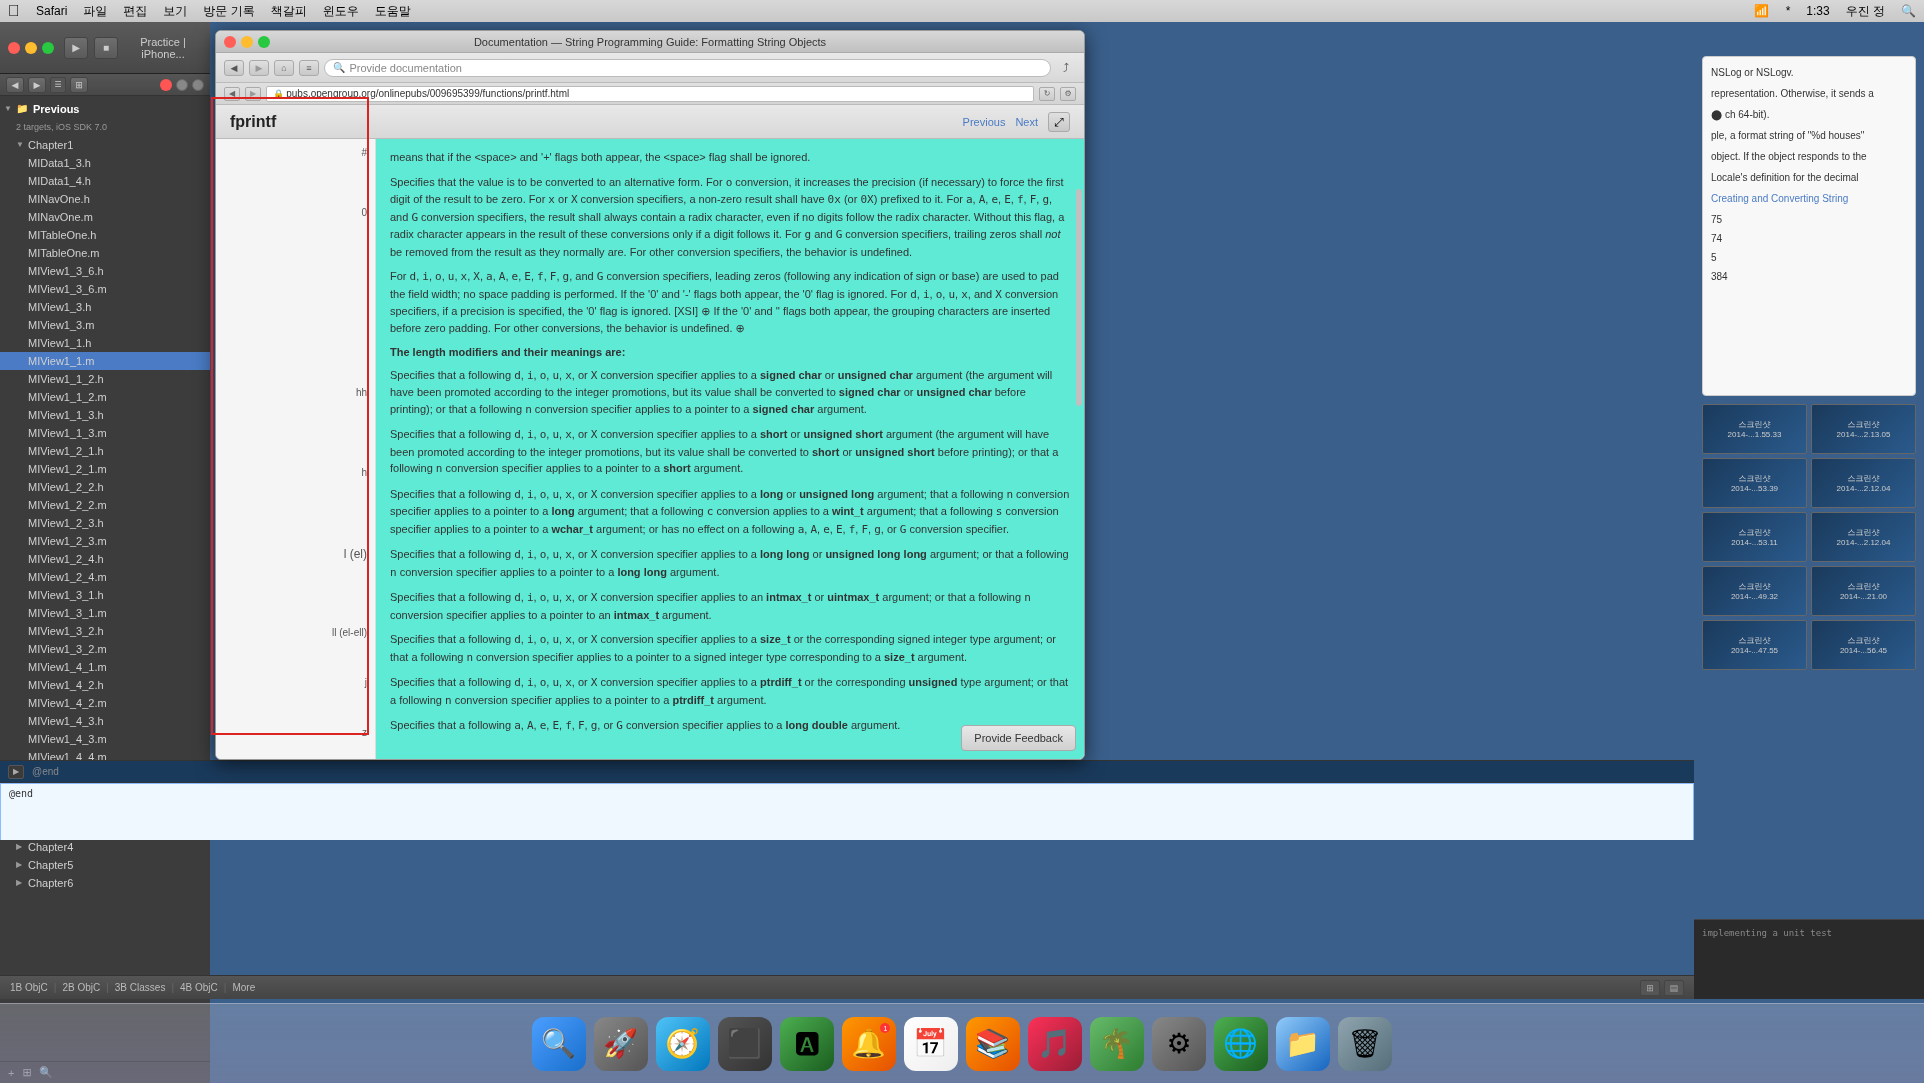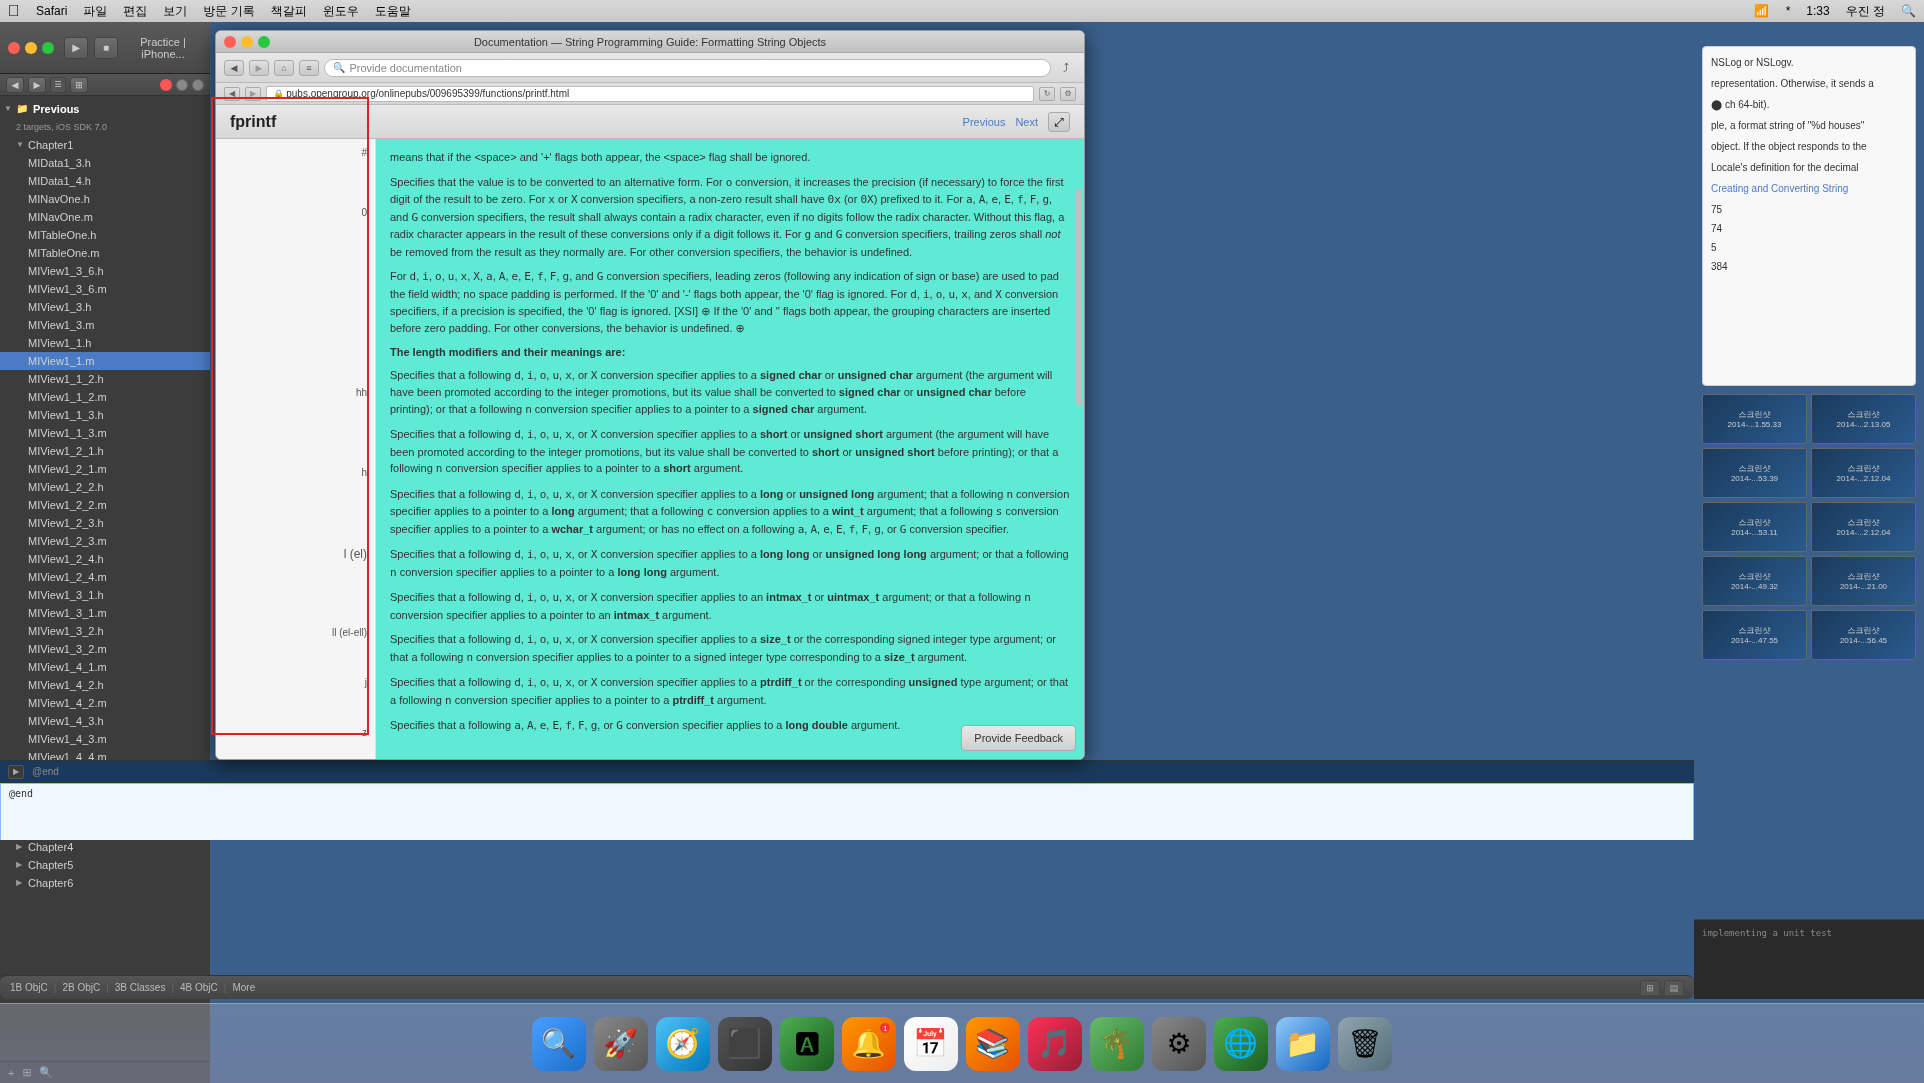--- a/index.html
+++ b/index.html
@@ -389,21 +389,21 @@
 
         <div style="position:absolute;bottom:8px;right:8px;background:linear-gradient(to bottom,#e8e8e8,#d0d0d0);border:1px solid #aaa;border-radius:4px;padding:4px 12px;font-size:11px;color:#333;cursor:pointer;white-space:nowrap;">Provide Feedback</div>
 
         <div style="position:absolute;right:2px;top:8%;width:6px;height:35%;background:#c0c0c0;border-radius:3px;"></div>
       </div>
     </div>
   </div>
 
   <div style="position:absolute;top:75px;left:211px;width:158px;height:638px;border:2px solid #dd2222;z-index:35;pointer-events:none;"></div>
 
-  <div style="position:absolute;top:16px;right:0;width:230px;height:720px;background:#3a5f8a;padding:8px;overflow:hidden;">
+  <div style="position:absolute;top:26px;right:0;width:230px;height:720px;background:#3a5f8a;padding:8px;overflow:hidden;">
     <div style="background:#f8f8f8;border:1px solid #ccc;border-radius:4px;padding:8px;font-size:10px;color:#333;line-height:1.5;margin-bottom:8px;height:340px;overflow:hidden;">
       <p style="margin-bottom:6px;">NSLog or NSLogv.</p>
       <p style="margin-bottom:6px;">representation. Otherwise, it sends a</p>
       <p style="margin-bottom:6px;">⬤ ch 64-bit).</p>
       <p style="margin-bottom:6px;">ple, a format string of "%d houses"</p>
       <p style="margin-bottom:6px;">object. If the object responds to the</p>
       <p style="margin-bottom:6px;">Locale's definition for the decimal</p>
       <p style="margin-bottom:6px;color:#4a7bc4;cursor:pointer;">Creating and Converting String</p>
       <p style="margin-bottom:4px;">75</p>
       <p style="margin-bottom:4px;">74</p>
@@ -438,21 +438,21 @@
       </div>
       <div style="background:linear-gradient(135deg,#1a3a5c,#2a5a8c);border:1px solid #666;border-radius:2px;height:50px;display:flex;align-items:center;justify-content:center;">
         <span style="font-size:8px;color:#ccc;text-align:center;">스크린샷<br>2014-...47.55</span>
       </div>
       <div style="background:linear-gradient(135deg,#1a3a5c,#2a5a8c);border:1px solid #666;border-radius:2px;height:50px;display:flex;align-items:center;justify-content:center;">
         <span style="font-size:8px;color:#ccc;text-align:center;">스크린샷<br>2014-...56.45</span>
       </div>
     </div>
   </div>
 
-  <div style="position:absolute;bottom:84px;left:0;right:230px;height:24px;background:linear-gradient(to bottom,#555,#444);display:flex;align-items:center;padding:8px 10px;gap:10px;border-top:1px solid #333;z-index:20;border-radius:7px;">
+  <div style="position:absolute;bottom:84px;left:0;right:230px;height:24px;background:linear-gradient(to bottom,#555,#444);display:flex;align-items:center;padding:8px 10px;gap:10px;border-top:1px solid #333;z-index:20;">
     <div style="display:flex;gap:6px;align-items:center;font-size:10px;color:#bbb;">
       <span style="cursor:pointer;">1B ObjC</span>
       <span style="color:#666;">|</span>
       <span style="cursor:pointer;">2B ObjC</span>
       <span style="color:#666;">|</span>
       <span style="cursor:pointer;">3B Classes</span>
       <span style="color:#666;">|</span>
       <span style="cursor:pointer;">4B ObjC</span>
       <span style="color:#666;">|</span>
       <span style="cursor:pointer;">More</span>

